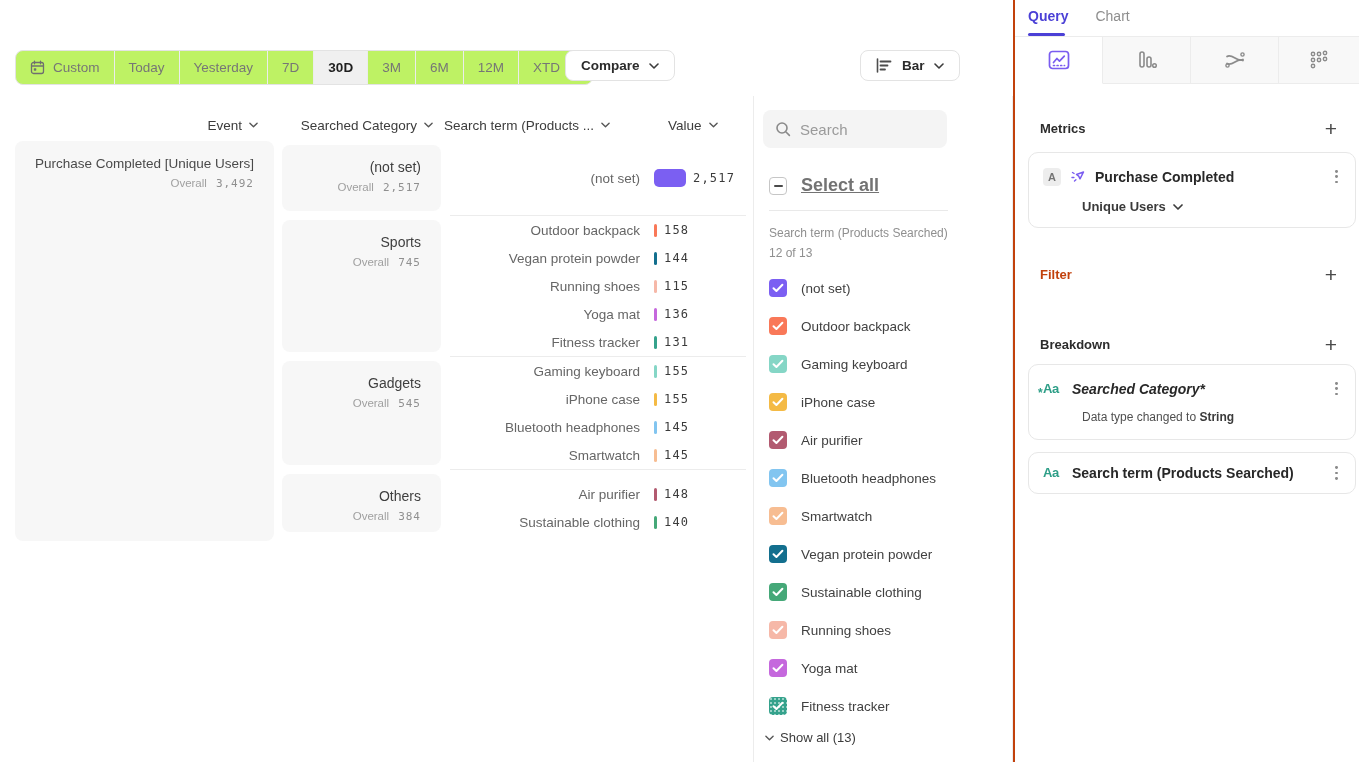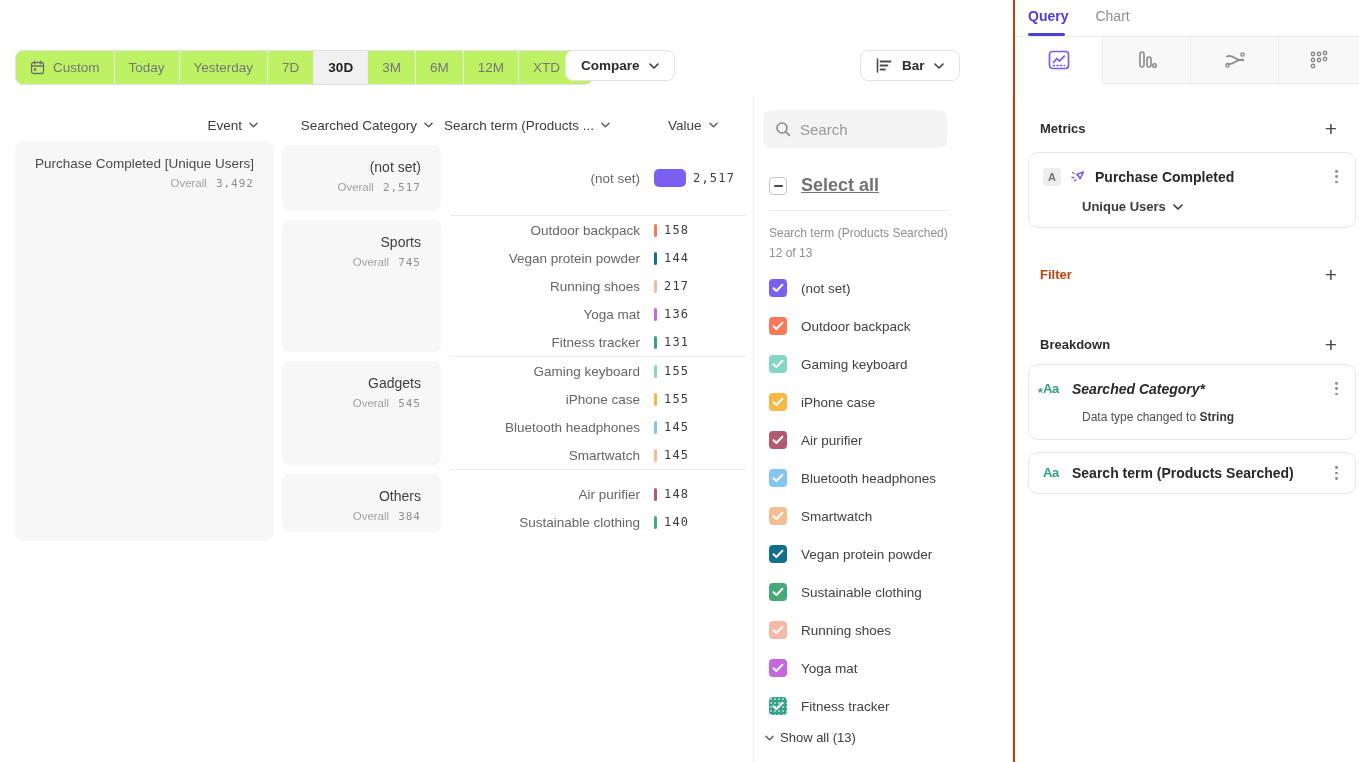--- a/index.html
+++ b/index.html
@@ -240,21 +240,21 @@
             <span class="tval mono">158</span>
           </div>
           <div class="trow">
             <span class="tlabel">Vegan protein powder</span>
             <span class="tbar" style="width: 3px; height: 13px; border-radius: 2px; background: rgb(19, 111, 142);"></span>
             <span class="tval mono">144</span>
           </div>
           <div class="trow">
             <span class="tlabel">Running shoes</span>
             <span class="tbar" style="width: 3px; height: 13px; border-radius: 2px; background: rgb(246, 184, 168);"></span>
-            <span class="tval mono">217</span>
+            <span class="tval mono">115</span>
           </div>
           <div class="trow">
             <span class="tlabel">Yoga mat</span>
             <span class="tbar" style="width: 3px; height: 13px; border-radius: 2px; background: rgb(197, 104, 221);"></span>
             <span class="tval mono">136</span>
           </div>
           <div class="trow">
             <span class="tlabel">Fitness tracker</span>
             <span class="tbar" style="width: 3px; height: 13px; border-radius: 2px; background: rgb(53, 162, 140);"></span>
             <span class="tval mono">131</span>

